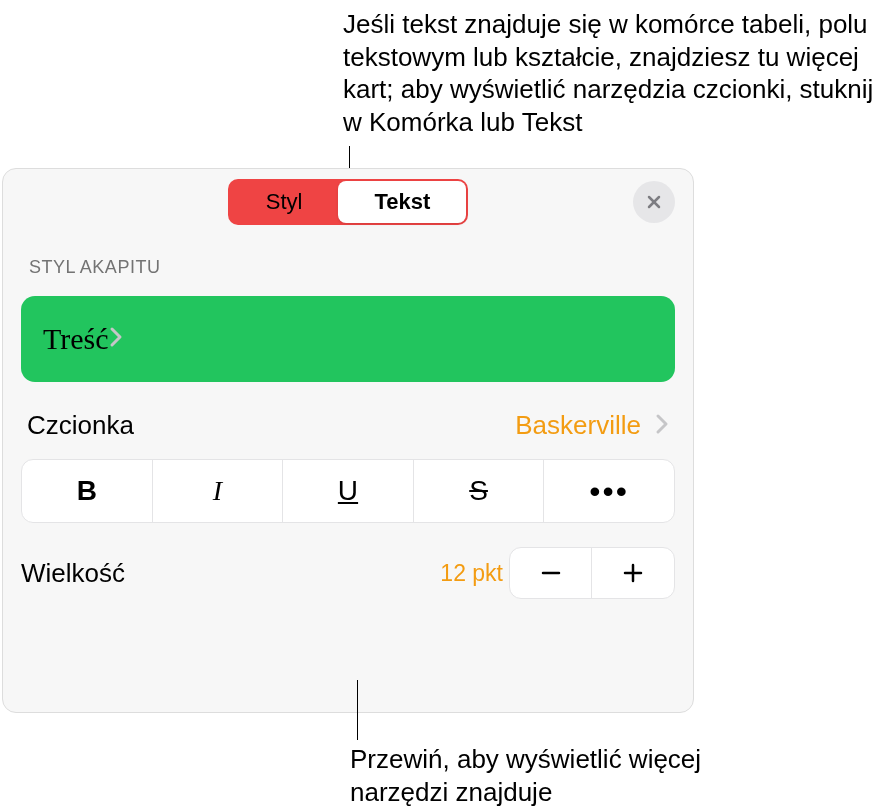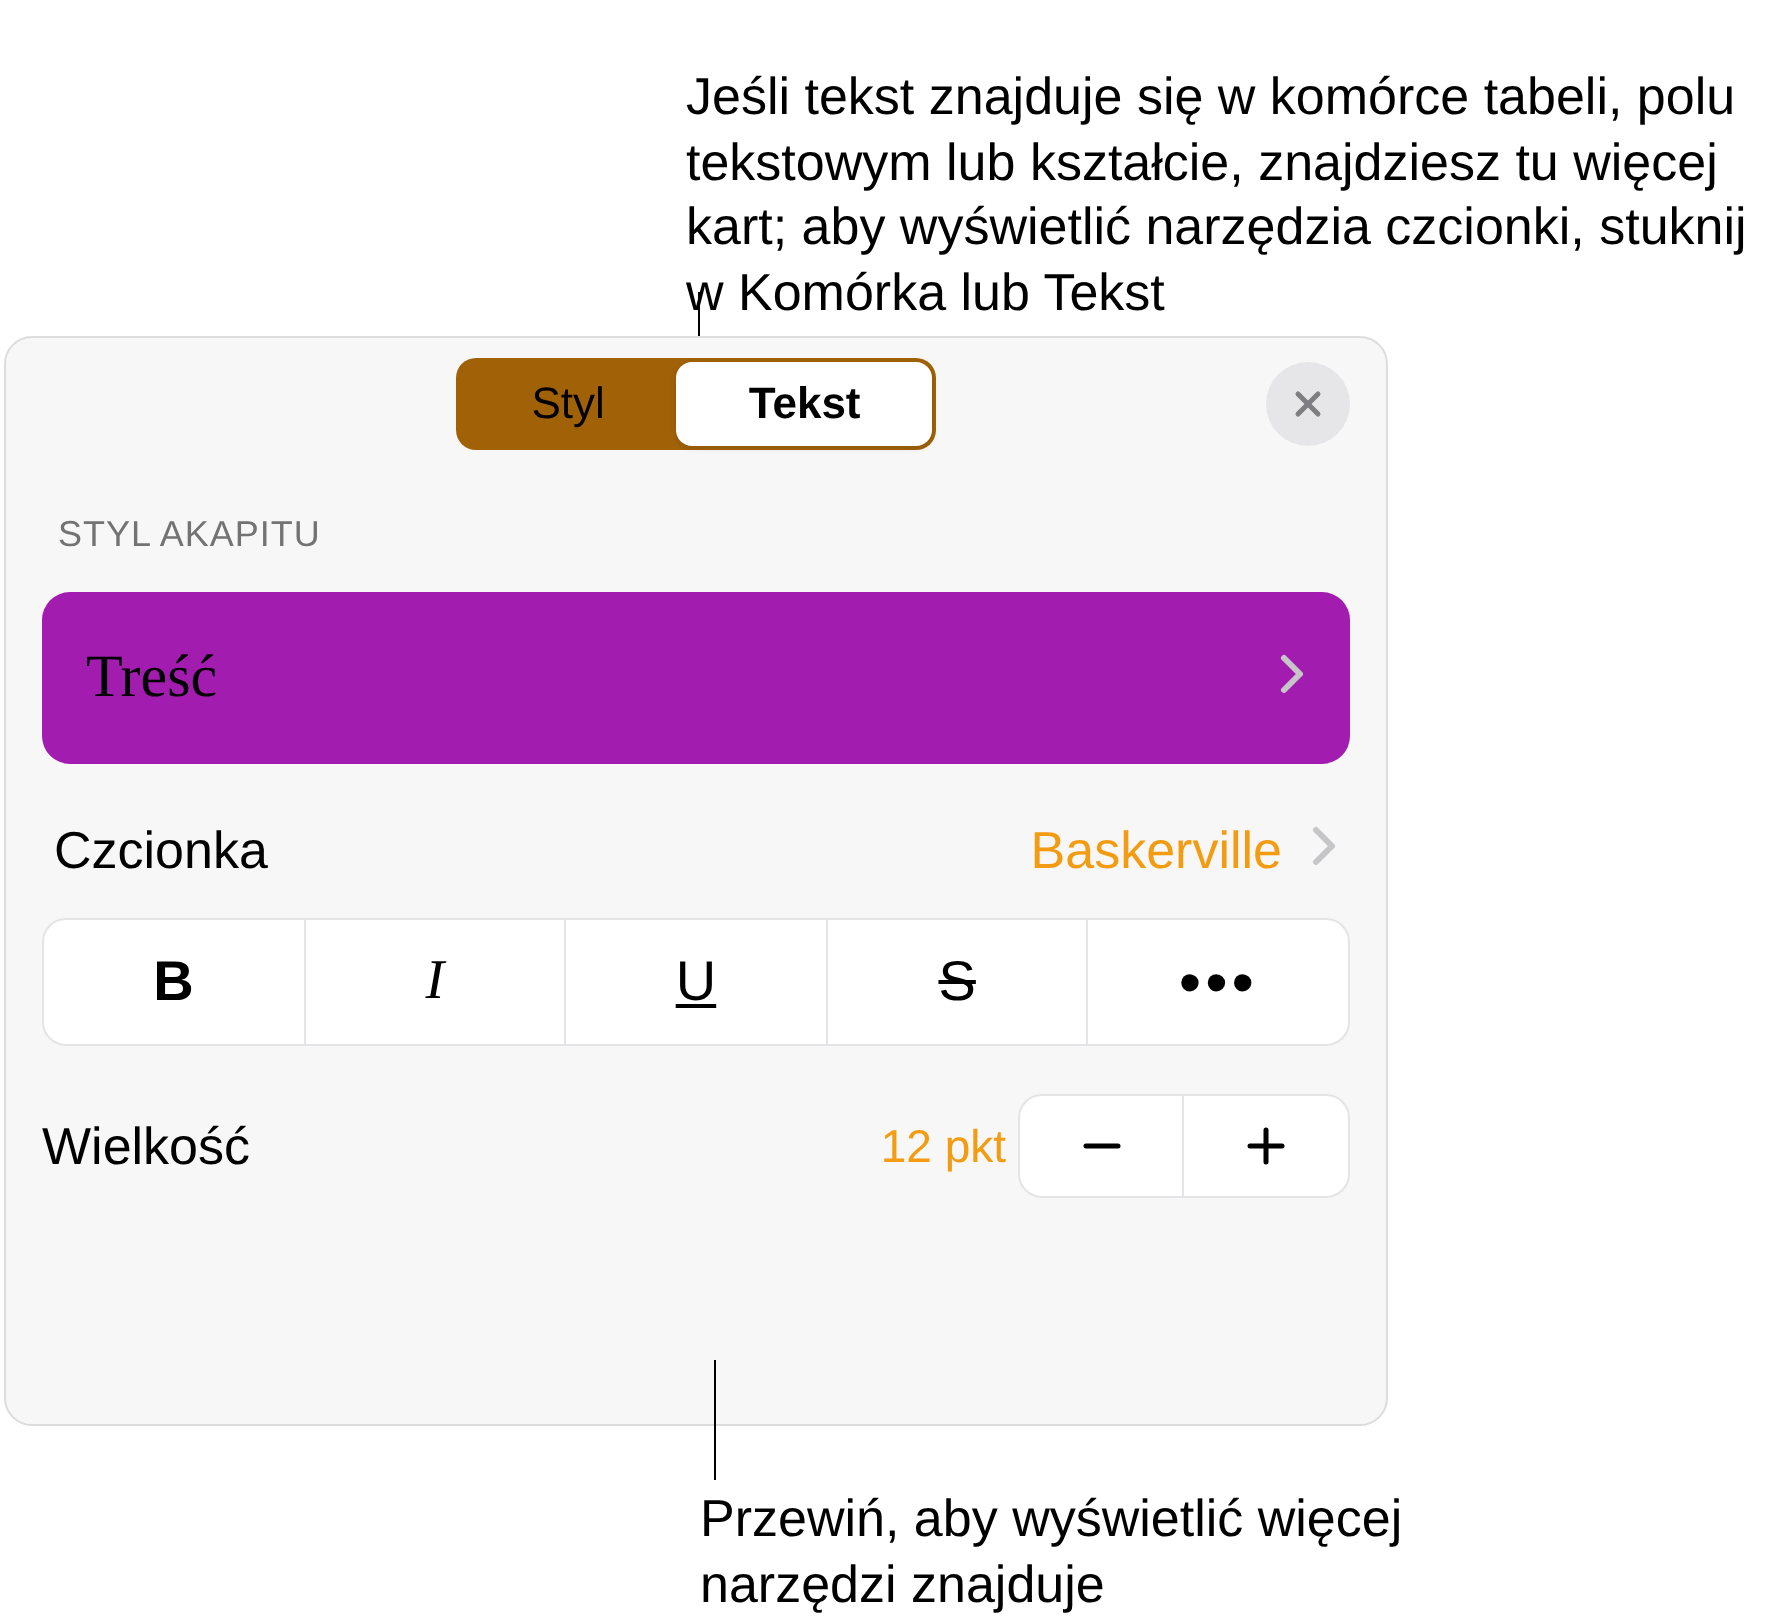--- a/index.html
+++ b/index.html
@@ -21,21 +21,20 @@
       font-size: 26px;
       line-height: 1.25;
       color: #000;
       font-weight: 400;
     }
     
     .annotation-top {
       top: 8px;
       left: 343px;
       width: 550px;
-      margin-top: 24px;
     }
     
     .annotation-bottom {
       top: 743px;
       left: 350px;
       width: 400px;
     }
     
     .callout-line {
       position: absolute;
@@ -70,21 +69,21 @@
     
     .panel-header {
       display: flex;
       align-items: center;
       padding: 10px 18px;
       gap: 20px;
     }
     
     .segmented-control {
       display: flex;
-      background: #a16207;
+      background: #ef4444;
       border-radius: 10px;
       padding: 2px;
       flex: 0 0 auto;
       margin: 0 auto;
     }
     
     .segment {
       padding: 8px 36px;
       font-size: 22px;
       color: #000;
@@ -122,26 +121,25 @@
     .section-label {
       font-size: 18px;
       color: #737373;
       text-transform: uppercase;
       letter-spacing: 0.5px;
       padding: 22px 26px 8px;
     }
     
     .style-row {
       margin: 10px 18px;
-      background: #a21caf;
+      background: #22c55e;
       border-radius: 14px;
       padding: 26px 22px;
       display: flex;
       align-items: center;
-      justify-content: space-between;
       cursor: pointer;
     }
     
     .style-name {
       font-family: Georgia, serif;
       font-size: 30px;
       color: #000;
     }
     
     .chevron {

